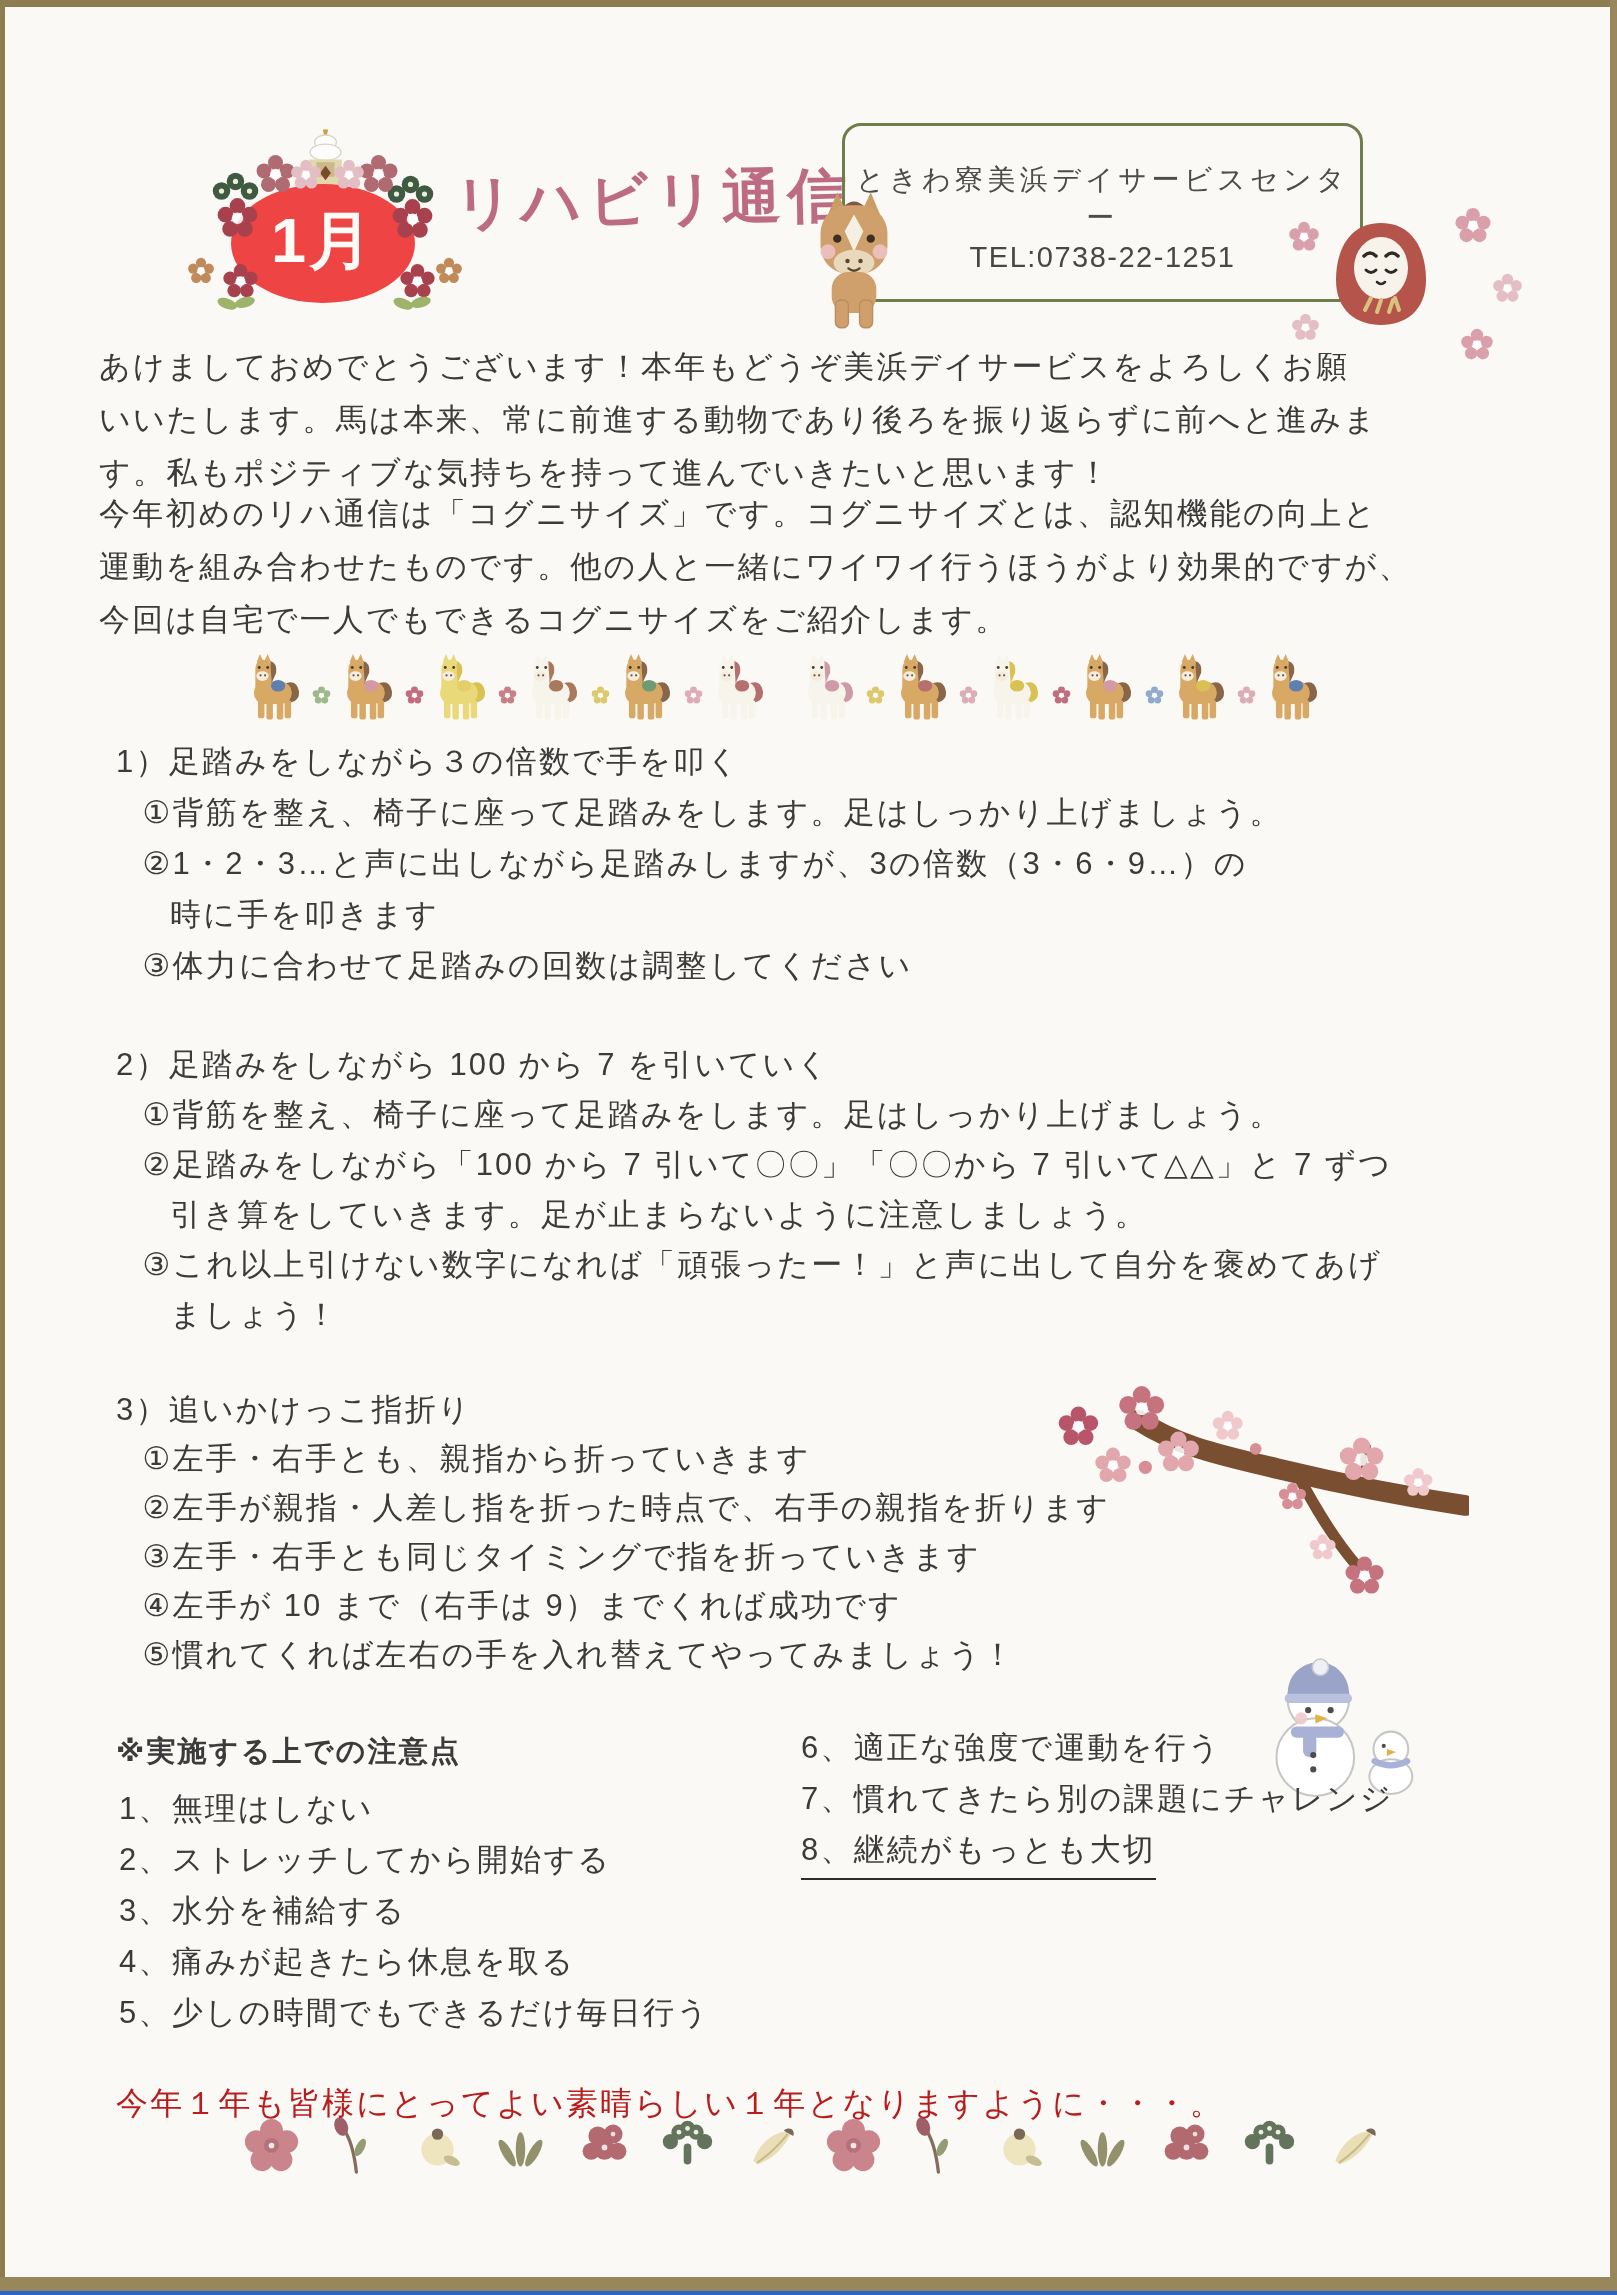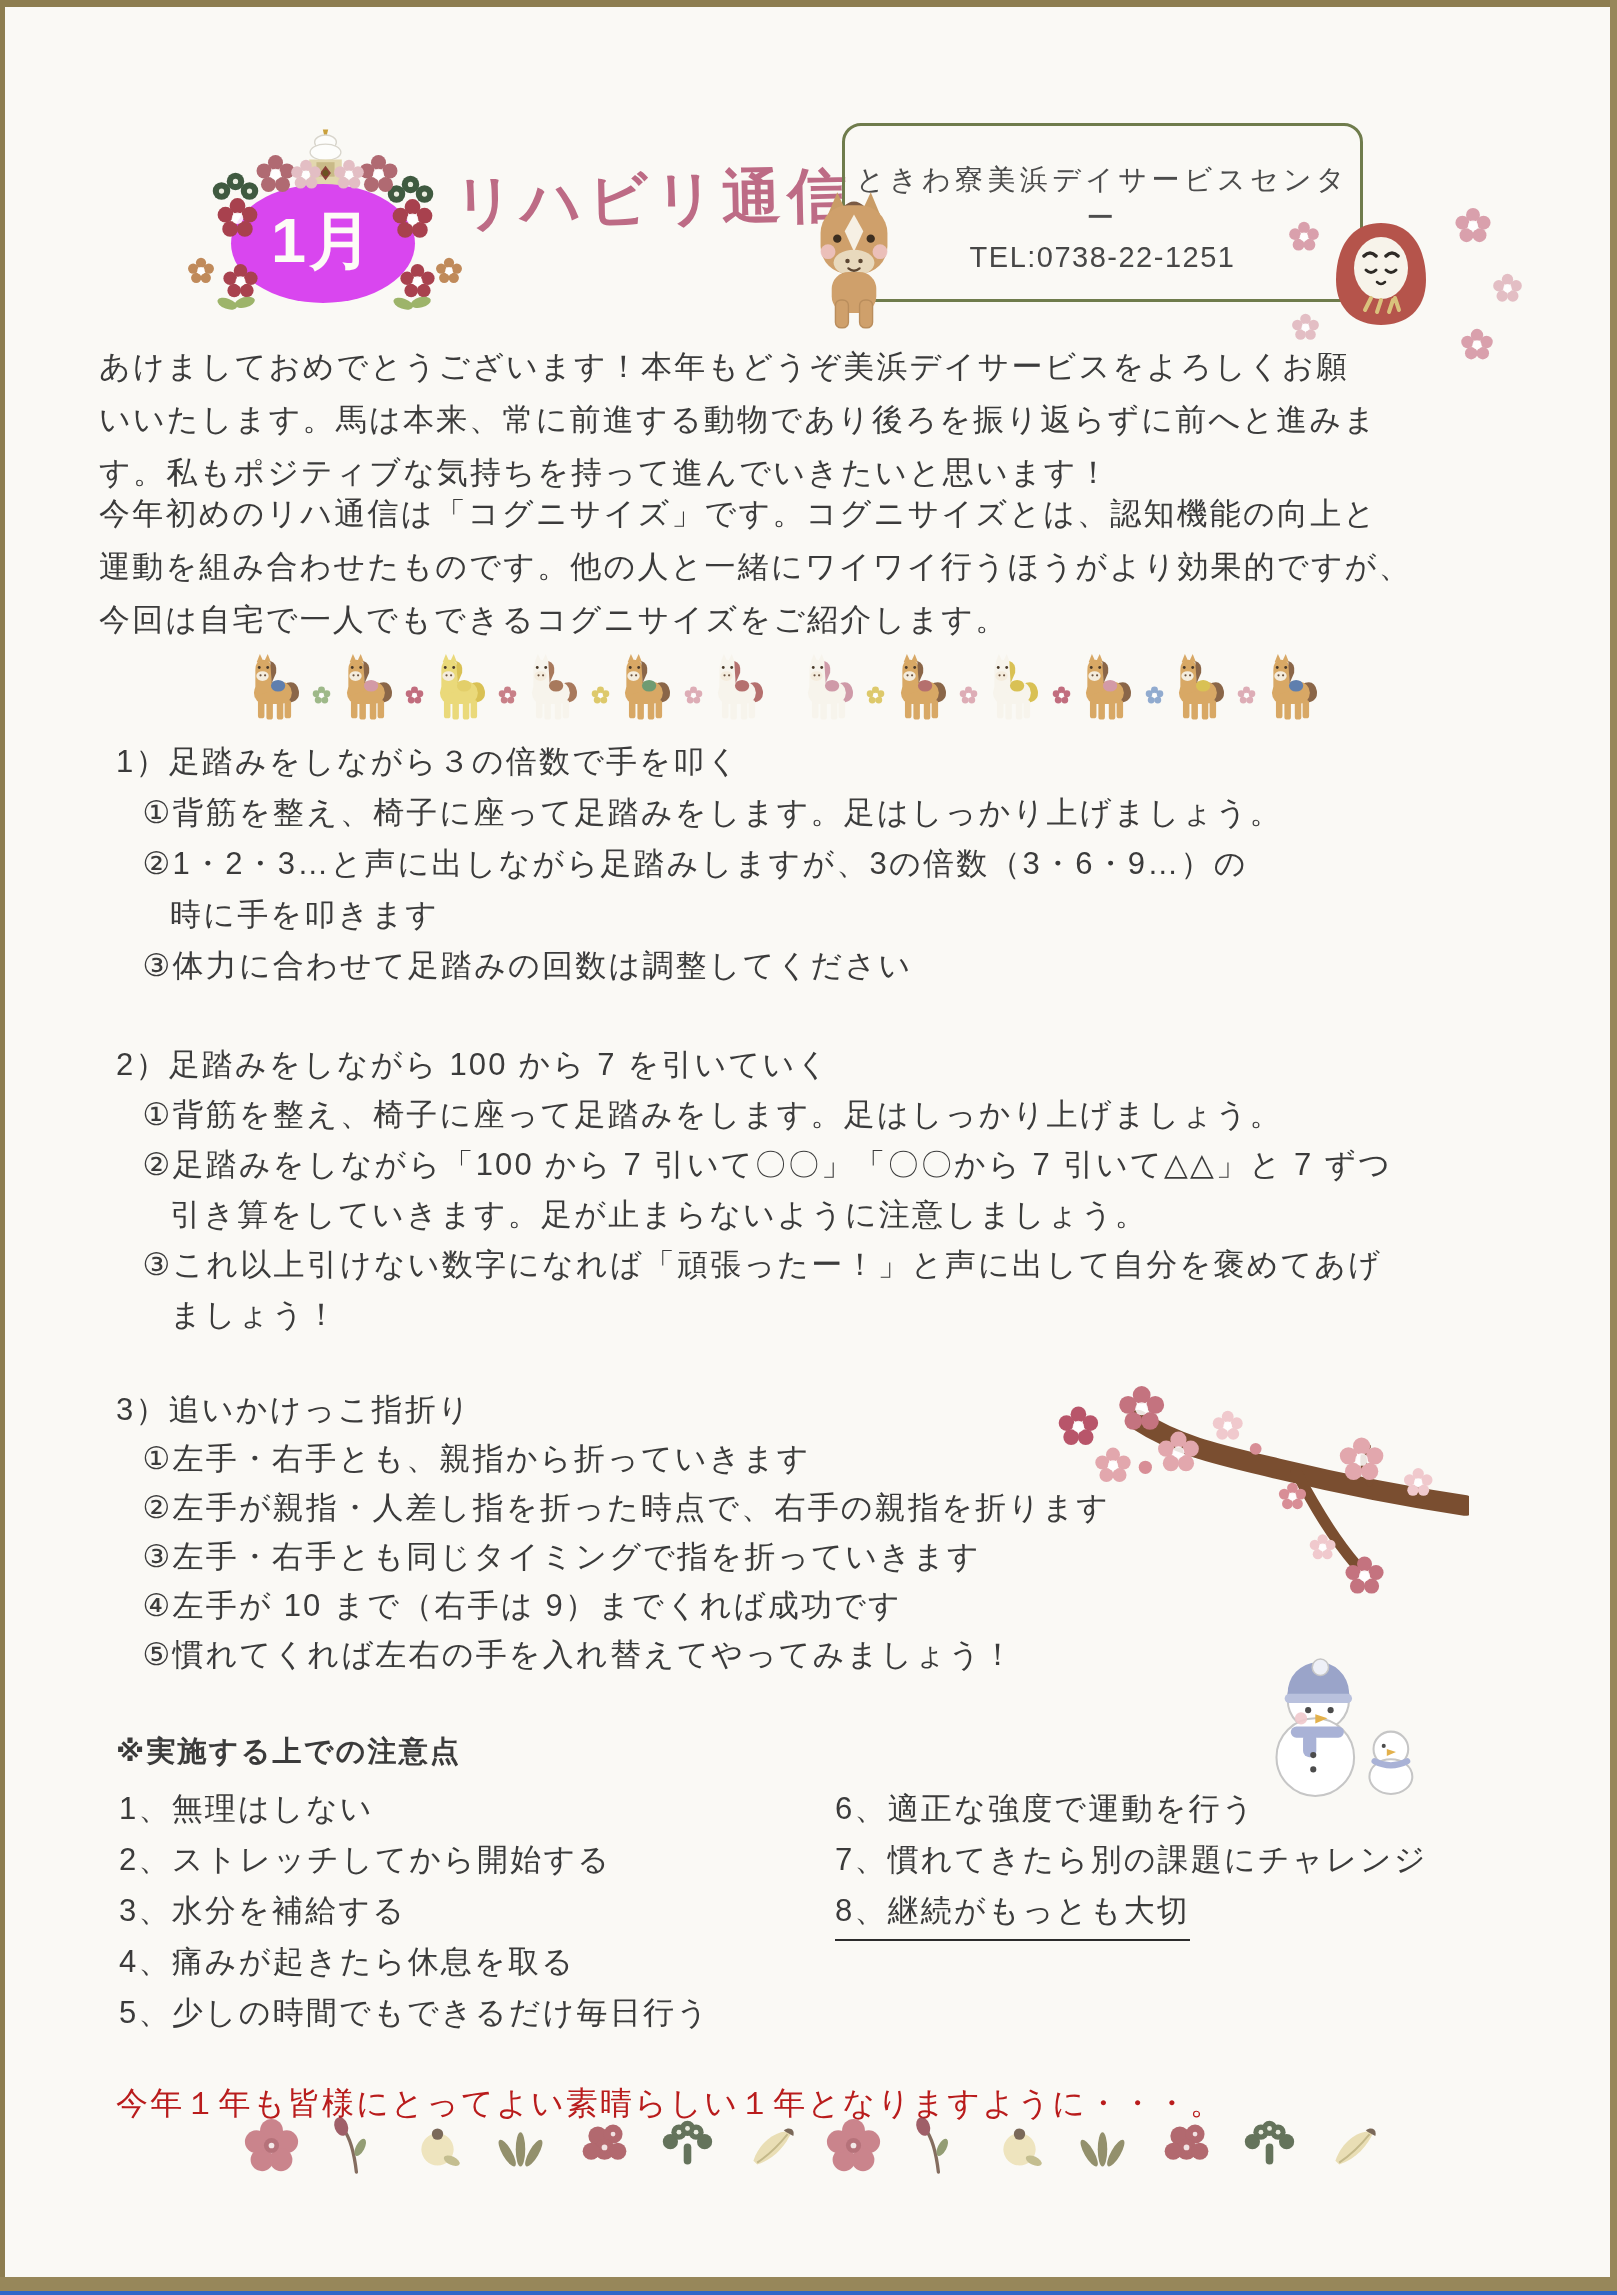--- a/index.html
+++ b/index.html
@@ -13,21 +13,21 @@
   
   .edge-top{position:absolute;top:0;left:0;right:0;height:7.4px;background:#8d7d50;}
   .edge-left{position:absolute;top:0;bottom:0;left:0;width:5.1px;background:#8d7d50;}
   .edge-right{position:absolute;top:0;bottom:0;right:0;width:8px;background:#97875a;}
   .edge-bottom{position:absolute;left:0;right:0;bottom:3.7px;height:14.7px;background:#97875a;}
   .edge-bottom-blue{position:absolute;left:0;right:0;bottom:0;height:3.7px;background:#2e66c8;}
 
   
   .badge{left:187px;top:110px;width:294px;height:213px;}
   .badge-oval{position:absolute;left:44px;top:74px;width:184px;height:119px;border-radius:50%;
-    background:#d946ef;display:flex;align-items:center;justify-content:center;}
+    background:#ef4444;display:flex;align-items:center;justify-content:center;}
   .badge-month{color:#fdfbf6;font-size:63px;font-weight:bold;letter-spacing:2.9px;padding-bottom:5.9px;}
   .title{left:454px;top:160px;font-size:59px;font-weight:bold;color:#bd6b85;
     letter-spacing:6.6px;transform:rotate(-1.2deg);white-space:nowrap;}
   .info-box{left:842px;top:123px;width:515px;height:173px;border:3.7px solid #6f7c4c;border-radius:19px;}
   .facility{position:absolute;left:0;right:0;top:35px;text-align:center;font-size:28px;
     letter-spacing:4.4px;color:#4c4c4c;}
   .tel{position:absolute;left:0;right:0;top:115px;text-align:center;font-size:29px;
     letter-spacing:1.5px;color:#474747;}
 
   
@@ -35,21 +35,21 @@
   .p1{top:340px;} .p2{top:487px;}
   .section{left:116px;width:1323px;font-size:31px;letter-spacing:2.2px;white-space:nowrap;}
   .s1{top:736px;line-height:51px;}
   .s2{top:1040px;line-height:50px;}
   .s3{top:1385px;line-height:49px;}
   .section .step{padding-left:26.5px;}
   .section .cont{padding-left:54px;}
   .notes-head{left:116px;top:1732px;font-size:29px;letter-spacing:2.2px;font-weight:bold;}
   .notes-col{font-size:31px;line-height:51px;letter-spacing:2.2px;white-space:nowrap;}
   .notes-left{left:119px;top:1783px;}
-  .notes-right{left:801px;top:1783px;margin-left:34px;}
+  .notes-right{left:801px;top:1722px;}
   .u-line{border-bottom:2.9px solid #2c2c2c;padding-bottom:11px;}
   .closing{left:116px;top:2082px;font-size:32px;letter-spacing:2.2px;color:#b91c1c;white-space:nowrap;}
 
   
   .horse-row{left:243px;top:642px;width:1138px;height:84px;display:flex;align-items:flex-end;}
   .horse-row svg.horse{width:65px;height:74px;flex:0 0 auto;}
   .horse-row svg.mini-flower{width:19px;height:19px;margin:0 4.4px 20.6px 4.4px;flex:0 0 auto;opacity:.85;}
   .gap-big{width:25px;flex:0 0 auto;}
 
   

